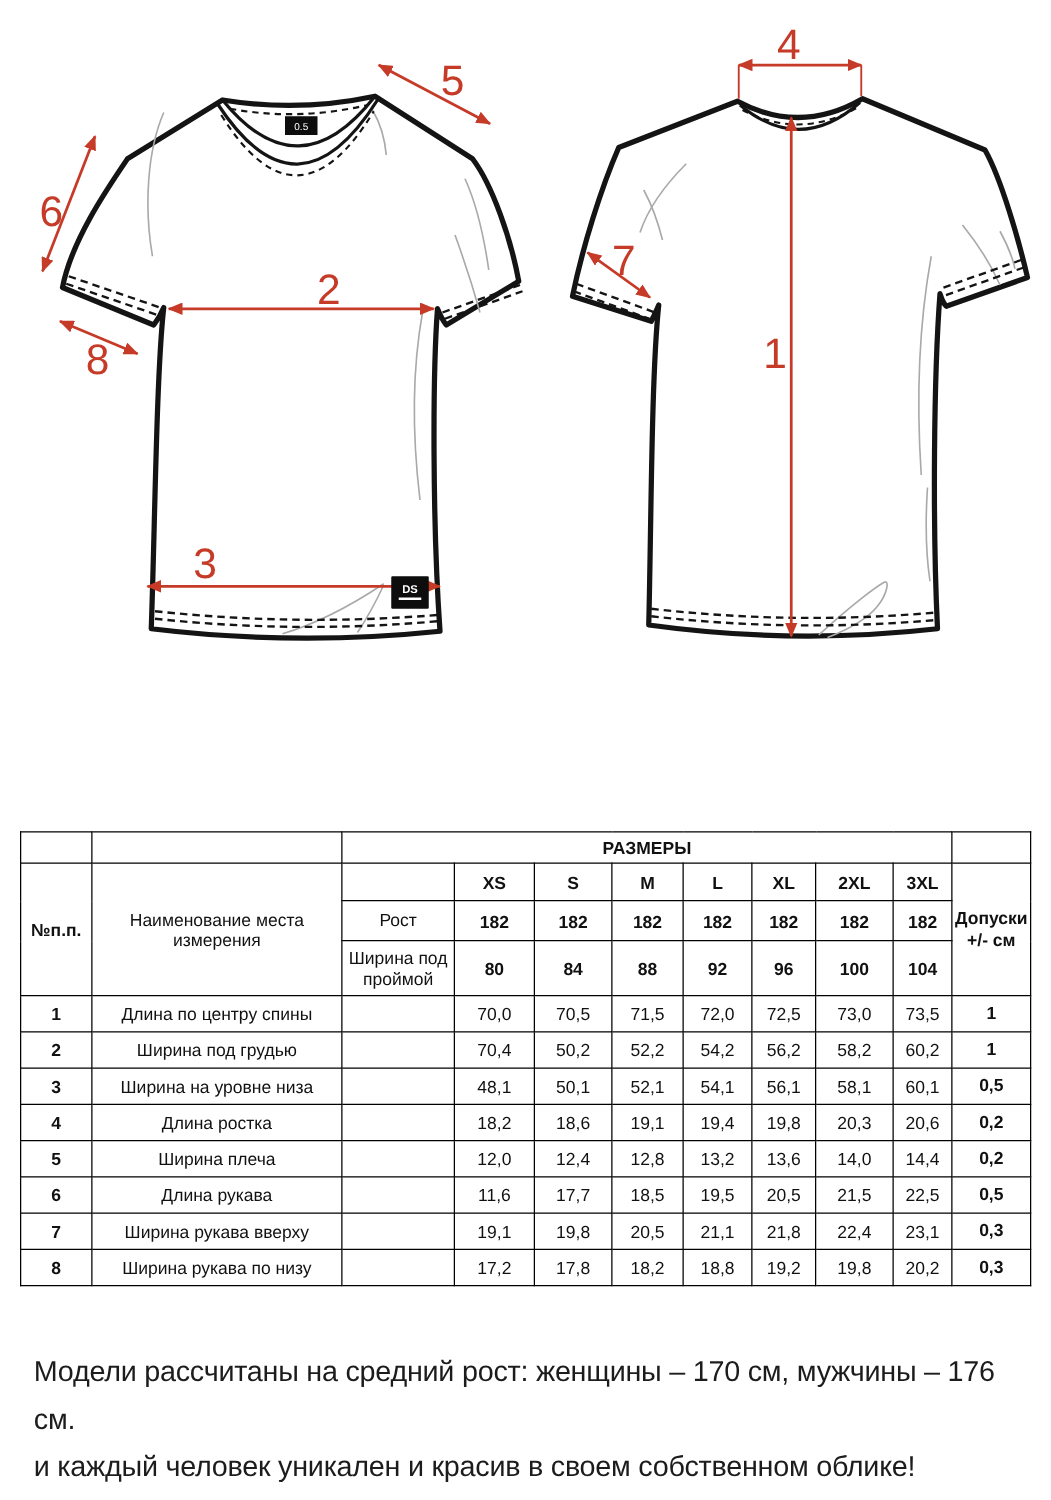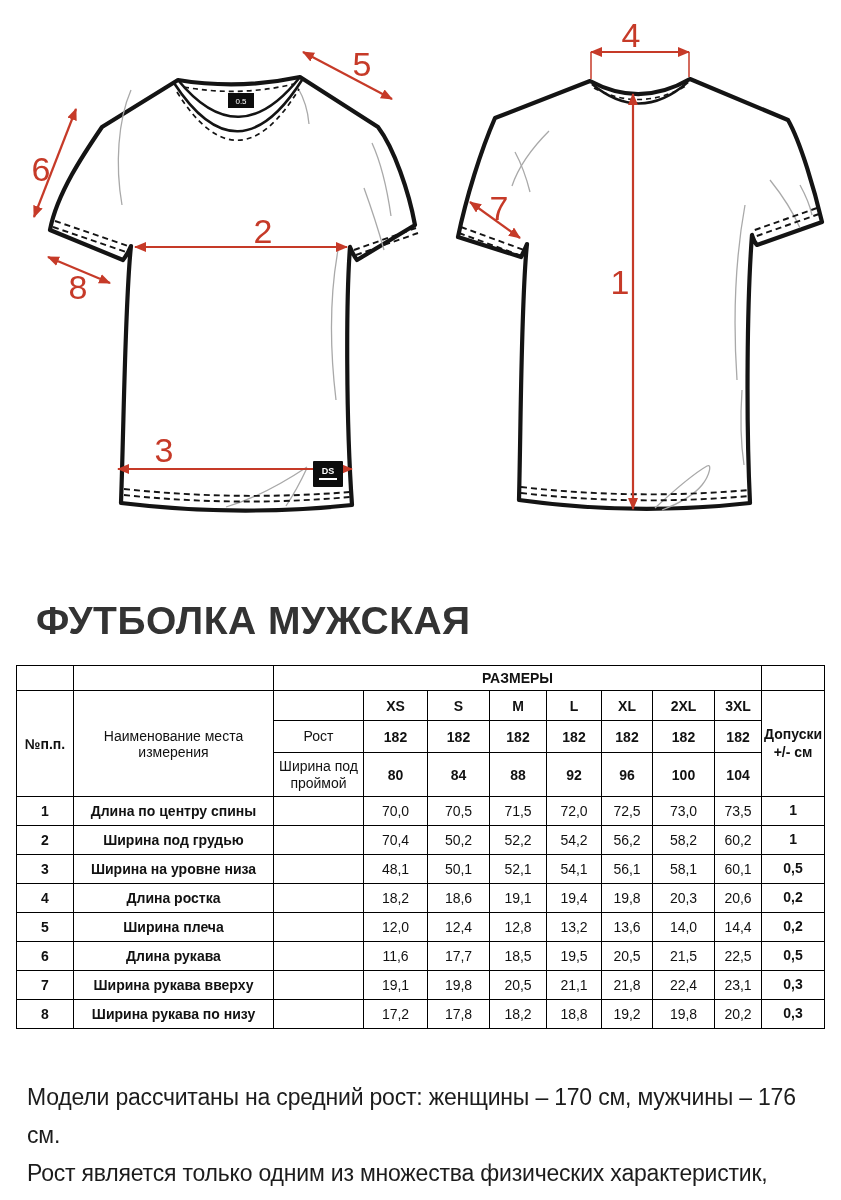--- a/index.html
+++ b/index.html
@@ -8,21 +8,21 @@
   #diagram{position:absolute;left:0;top:0;}
   #title{position:absolute;left:36px;top:599px;font-size:39px;font-weight:700;
          letter-spacing:0.5px;color:#333;white-space:nowrap;}
   table.size{position:absolute;left:16px;top:665px;width:808px;border-collapse:collapse;
              table-layout:fixed;border:1px solid #4c1d95;}
   table.size td{border:1px solid #000;text-align:center;vertical-align:middle;
                 font-size:14px;padding:1px 2px;overflow:hidden;}
   tr.hA{height:25px;} tr.hB{height:30px;} tr.hC{height:32px;margin-top:44px;} tr.hD{height:44px;}
   tr.body{height:29px;}
   td.bold{font-weight:700;}
-  td.nm{text-align:left;padding-left:7px;font-weight:700;}
+  td.nm{text-align:left;padding-left:7px;font-weight:400;}
   td.tol{font-weight:700;font-size:13.5px;line-height:1.25;}
   td.sublbl{font-size:14px;line-height:1.15;}
   #footer{position:absolute;left:27px;top:1078px;width:806px;font-size:23px;
           line-height:38px;color:#1c1c1c;letter-spacing:-0.2px;}
 </style>
 </head>
 <body>
 
 <div id="page">
 
@@ -127,21 +127,20 @@
       <text x="41" y="181">6</text>
       <text x="263" y="243">2</text>
       <text x="78" y="299">8</text>
       <text x="164" y="462">3</text>
       <text x="631" y="47">4</text>
       <text x="620" y="294">1</text>
       <text x="499" y="220">7</text>
     </g>
   </svg>
 
-  <div id="title">ФУТБОЛКА МУЖСКАЯ</div>
 
   <table class="size">
     <colgroup>
       <col style="width:57px">
         <col style="width:200px">
         <col style="width:90px">
       <col style="width:64px">
         <col style="width:62px">
         <col style="width:57px">
         <col style="width:55px">
@@ -293,17 +292,16 @@
       <td>19,2</td>
       <td>19,8</td>
       <td>20,2</td>
       <td class="tol">0,3</td>
     </tr>
     </tbody>
   </table>
 
   <div id="footer">
     <div>Модели рассчитаны на средний рост: женщины – 170 см, мужчины – 176 см.</div>
-    <div>Рост является только одним из множества физических характеристик,</div>
     <div>и каждый человек уникален и красив в своем собственном облике!</div>
   </div>
 
 </div>
 
 </body></html>

